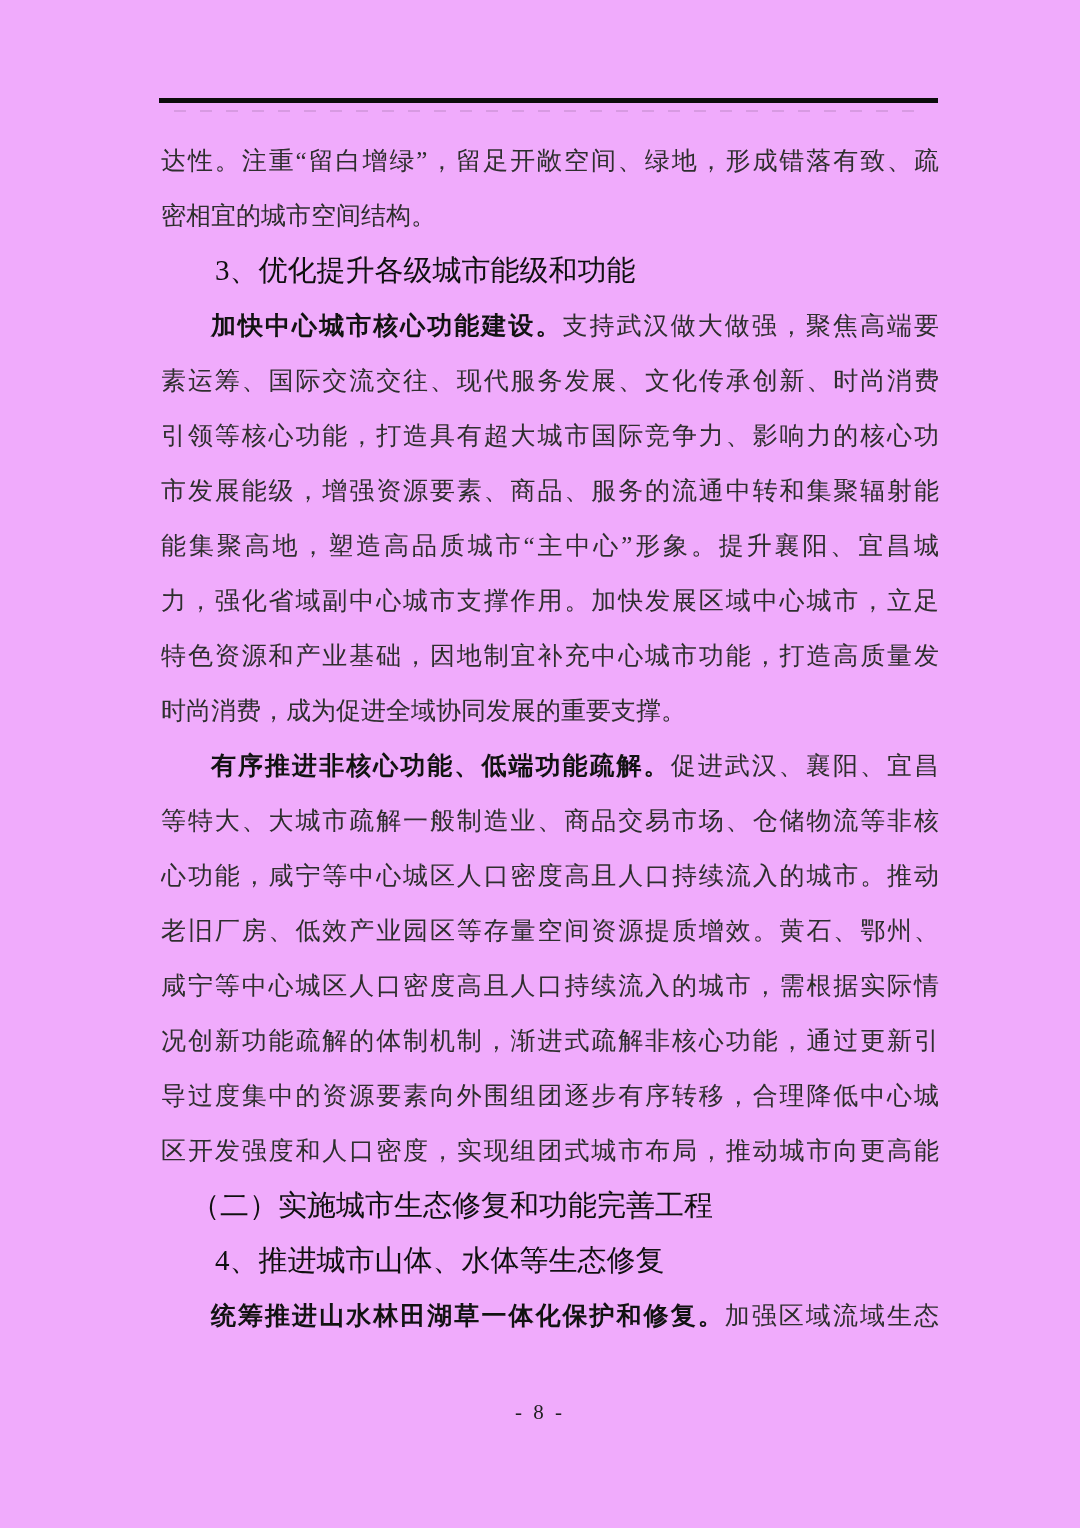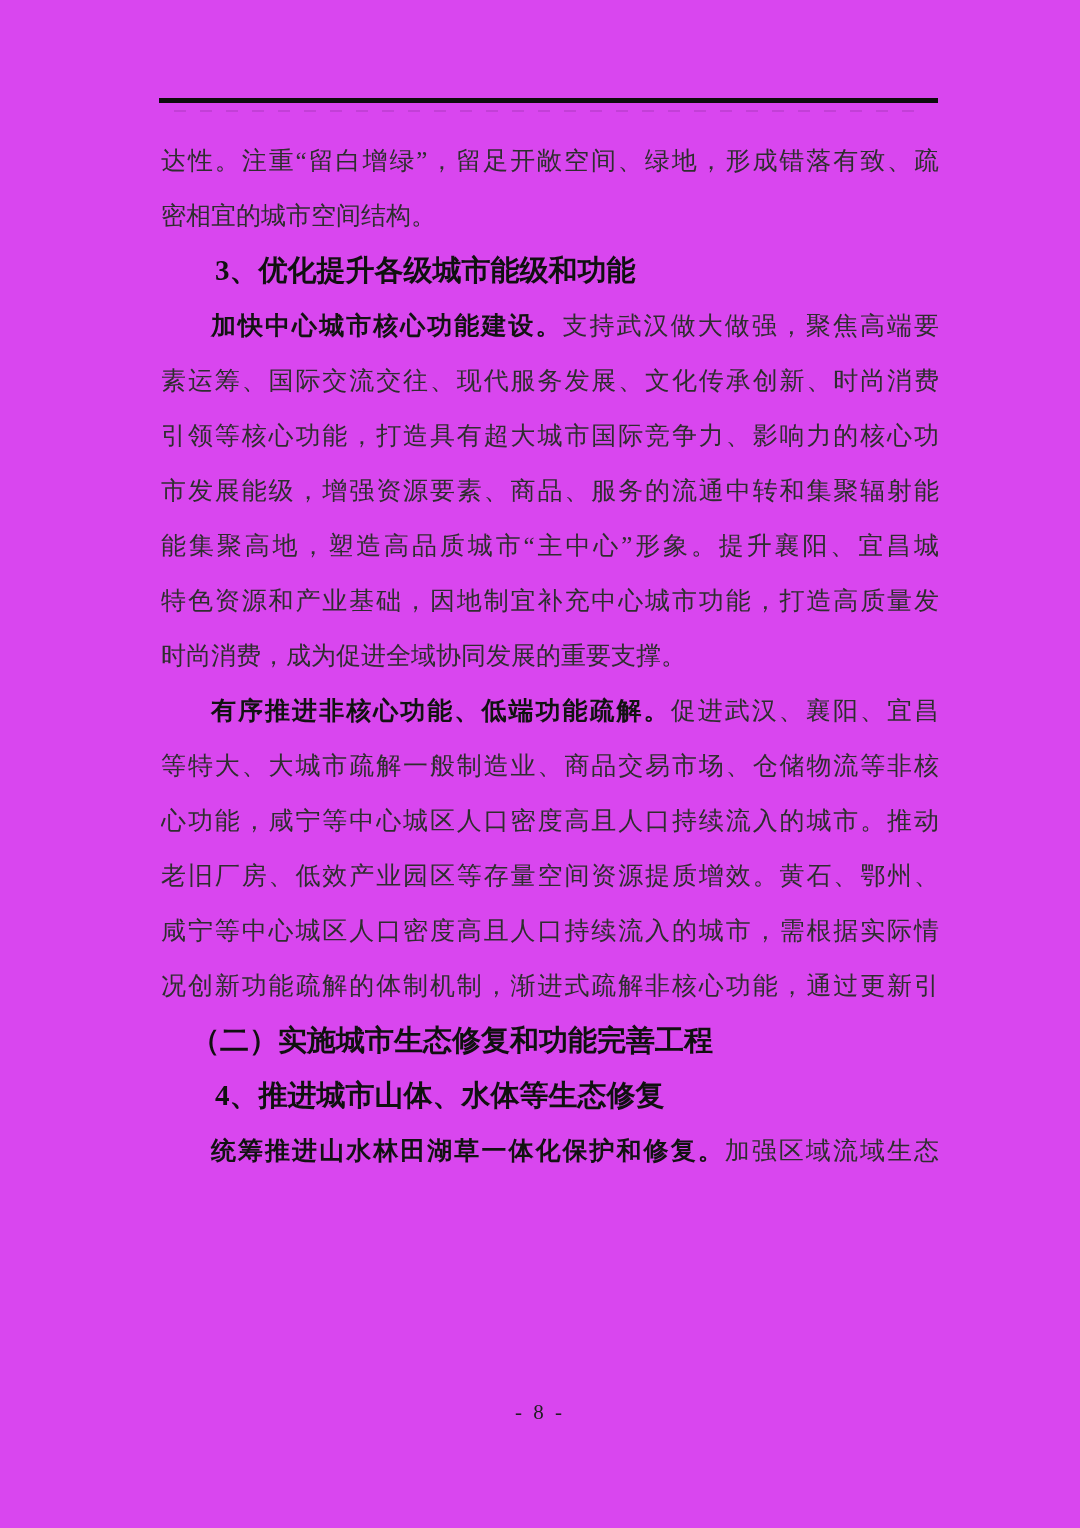--- a/index.html
+++ b/index.html
@@ -4,21 +4,21 @@
 <style>
   html, body {
     margin: 0;
     padding: 0;
     background: #ffffff;
   }
   .page {
     position: relative;
     width: 1080px;
     height: 1528px;
-    background: #d946ef;
+    background: #f0abfc;
     overflow: hidden;
     font-family: "Liberation Serif", "DejaVu Serif", serif;
   }
   
   .header-rule {
     position: absolute;
     left: 159px;
     top: 98px;
     width: 779px;
     height: 5px;
@@ -57,21 +57,21 @@
   .tl.pindent { text-indent: 50px; }
   .lead {
     font-weight: 700;
     color: #121212;
     font-family: Liberation Serif, serif;
   }
   .hd {
     height: 55px;
     line-height: 55px;
     font-size: 29px;
-    font-weight: 700;
+    font-weight: 400;
     color: #101010;
     text-align: left;
     text-align-last: left;
     -moz-text-align-last: left;
   }
   .hd.num { padding-left: 54px; }
   .hd.sec { padding-left: 30px; }
   .page-number {
     position: absolute;
     left: 0;
@@ -100,31 +100,34 @@
 
     <div class="hd num">3、优化提升各级城市能级和功能</div>
 
     <div class="tl pindent">
       <span class="lead">加快中心城市核心功能建设。</span><span>支持武汉做大做强，聚焦高端要</span>
     </div>
     <div class="tl">素运筹、国际交流交往、现代服务发展、文化传承创新、时尚消费</div>
     <div class="tl">引领等核心功能，打造具有超大城市国际竞争力、影响力的核心功</div>
     <div class="tl">市发展能级，增强资源要素、商品、服务的流通中转和集聚辐射能</div>
     <div class="tl">能集聚高地，塑造高品质城市“主中心”形象。提升襄阳、宜昌城</div>
+    <div class="tl">力，强化省域副中心城市支撑作用。加快发展区域中心城市，立足</div>
     <div class="tl">特色资源和产业基础，因地制宜补充中心城市功能，打造高质量发</div>
     <div class="tl short">时尚消费，成为促进全域协同发展的重要支撑。</div>
 
     <div class="tl pindent">
       <span class="lead">有序推进非核心功能、低端功能疏解。</span><span>促进武汉、襄阳、宜昌</span>
     </div>
     <div class="tl">等特大、大城市疏解一般制造业、商品交易市场、仓储物流等非核</div>
     <div class="tl">心功能，咸宁等中心城区人口密度高且人口持续流入的城市。推动</div>
     <div class="tl">老旧厂房、低效产业园区等存量空间资源提质增效。黄石、鄂州、</div>
     <div class="tl">咸宁等中心城区人口密度高且人口持续流入的城市，需根据实际情</div>
     <div class="tl">况创新功能疏解的体制机制，渐进式疏解非核心功能，通过更新引</div>
+    <div class="tl">导过度集中的资源要素向外围组团逐步有序转移，合理降低中心城</div>
+    <div class="tl">区开发强度和人口密度，实现组团式城市布局，推动城市向更高能</div>
 
     <div class="hd sec">（二）实施城市生态修复和功能完善工程</div>
     <div class="hd num">4、推进城市山体、水体等生态修复</div>
 
     <div class="tl pindent">
       <span class="lead">统筹推进山水林田湖草一体化保护和修复。</span><span>加强区域流域生态</span>
     </div>
 
   </div>
 

